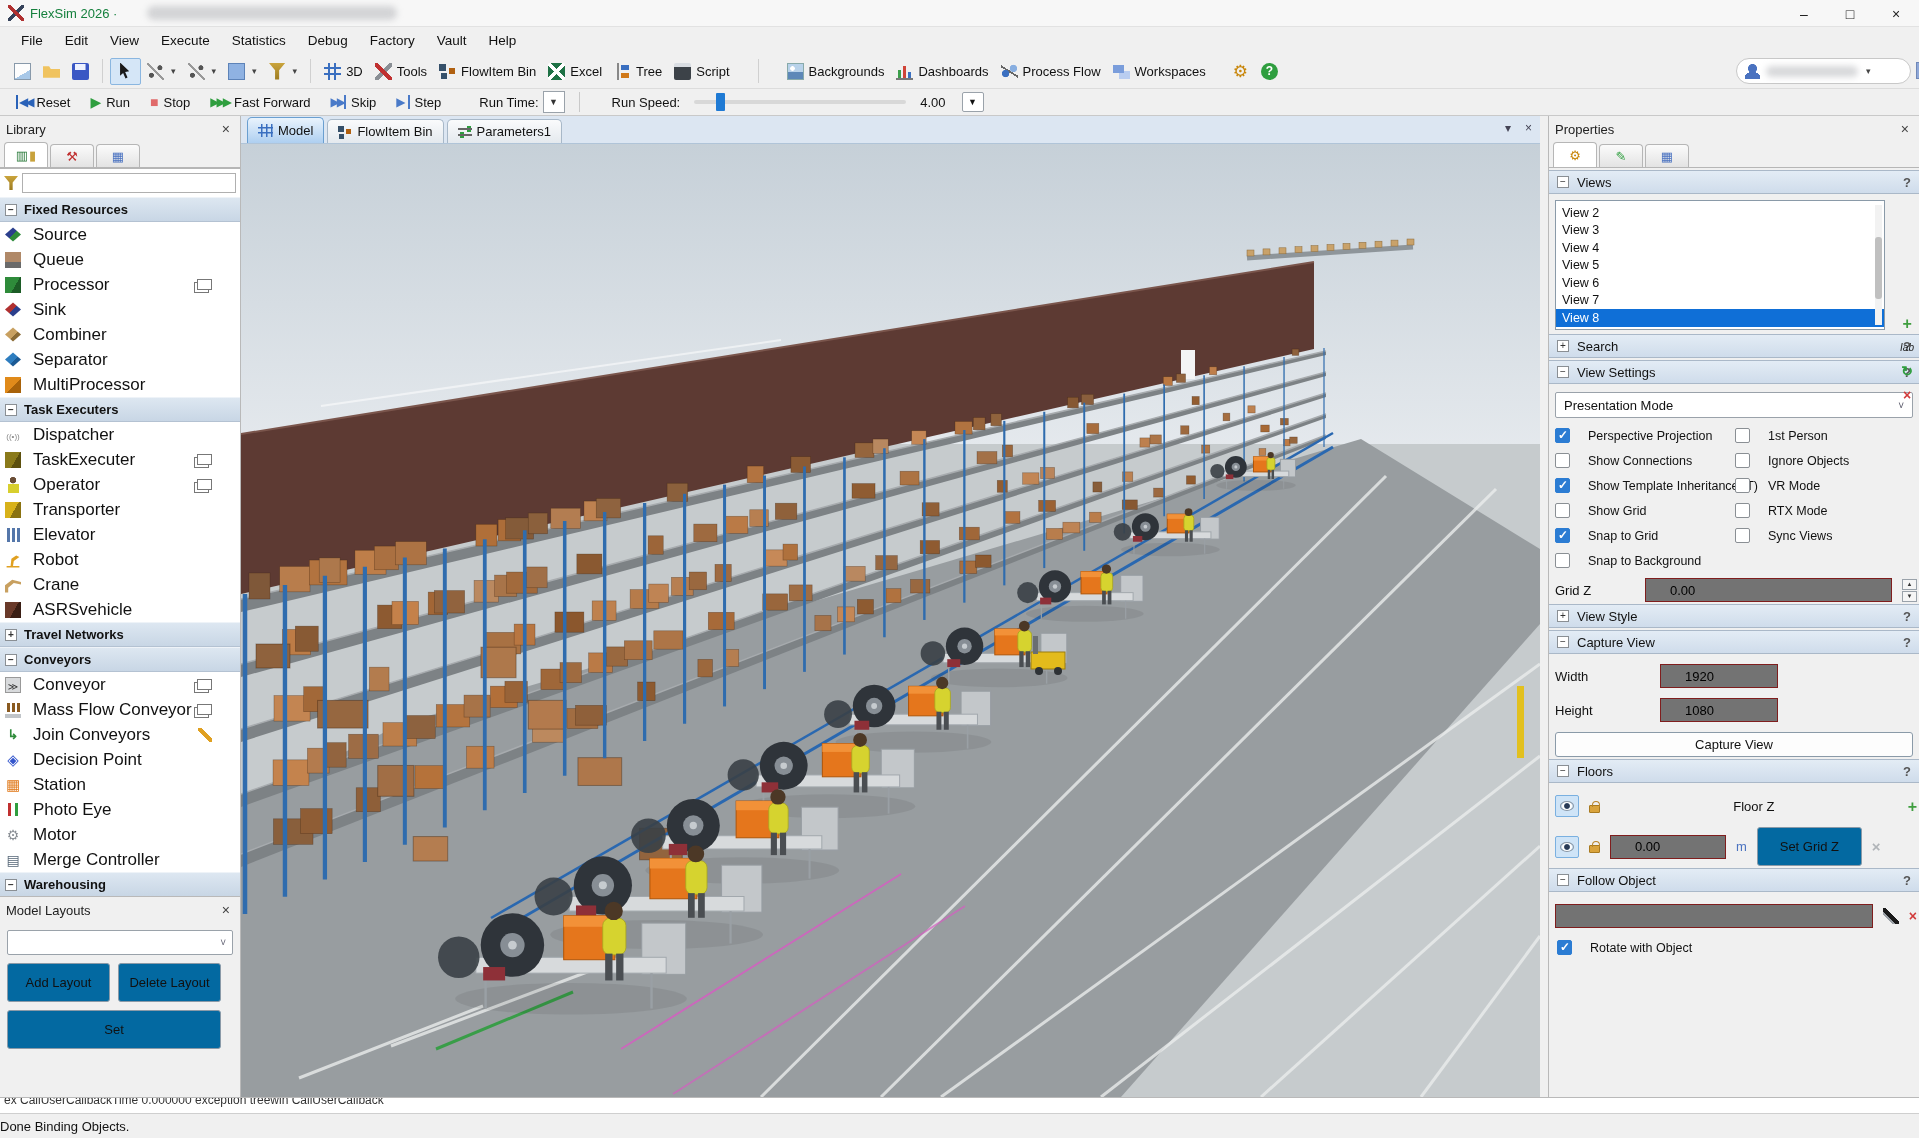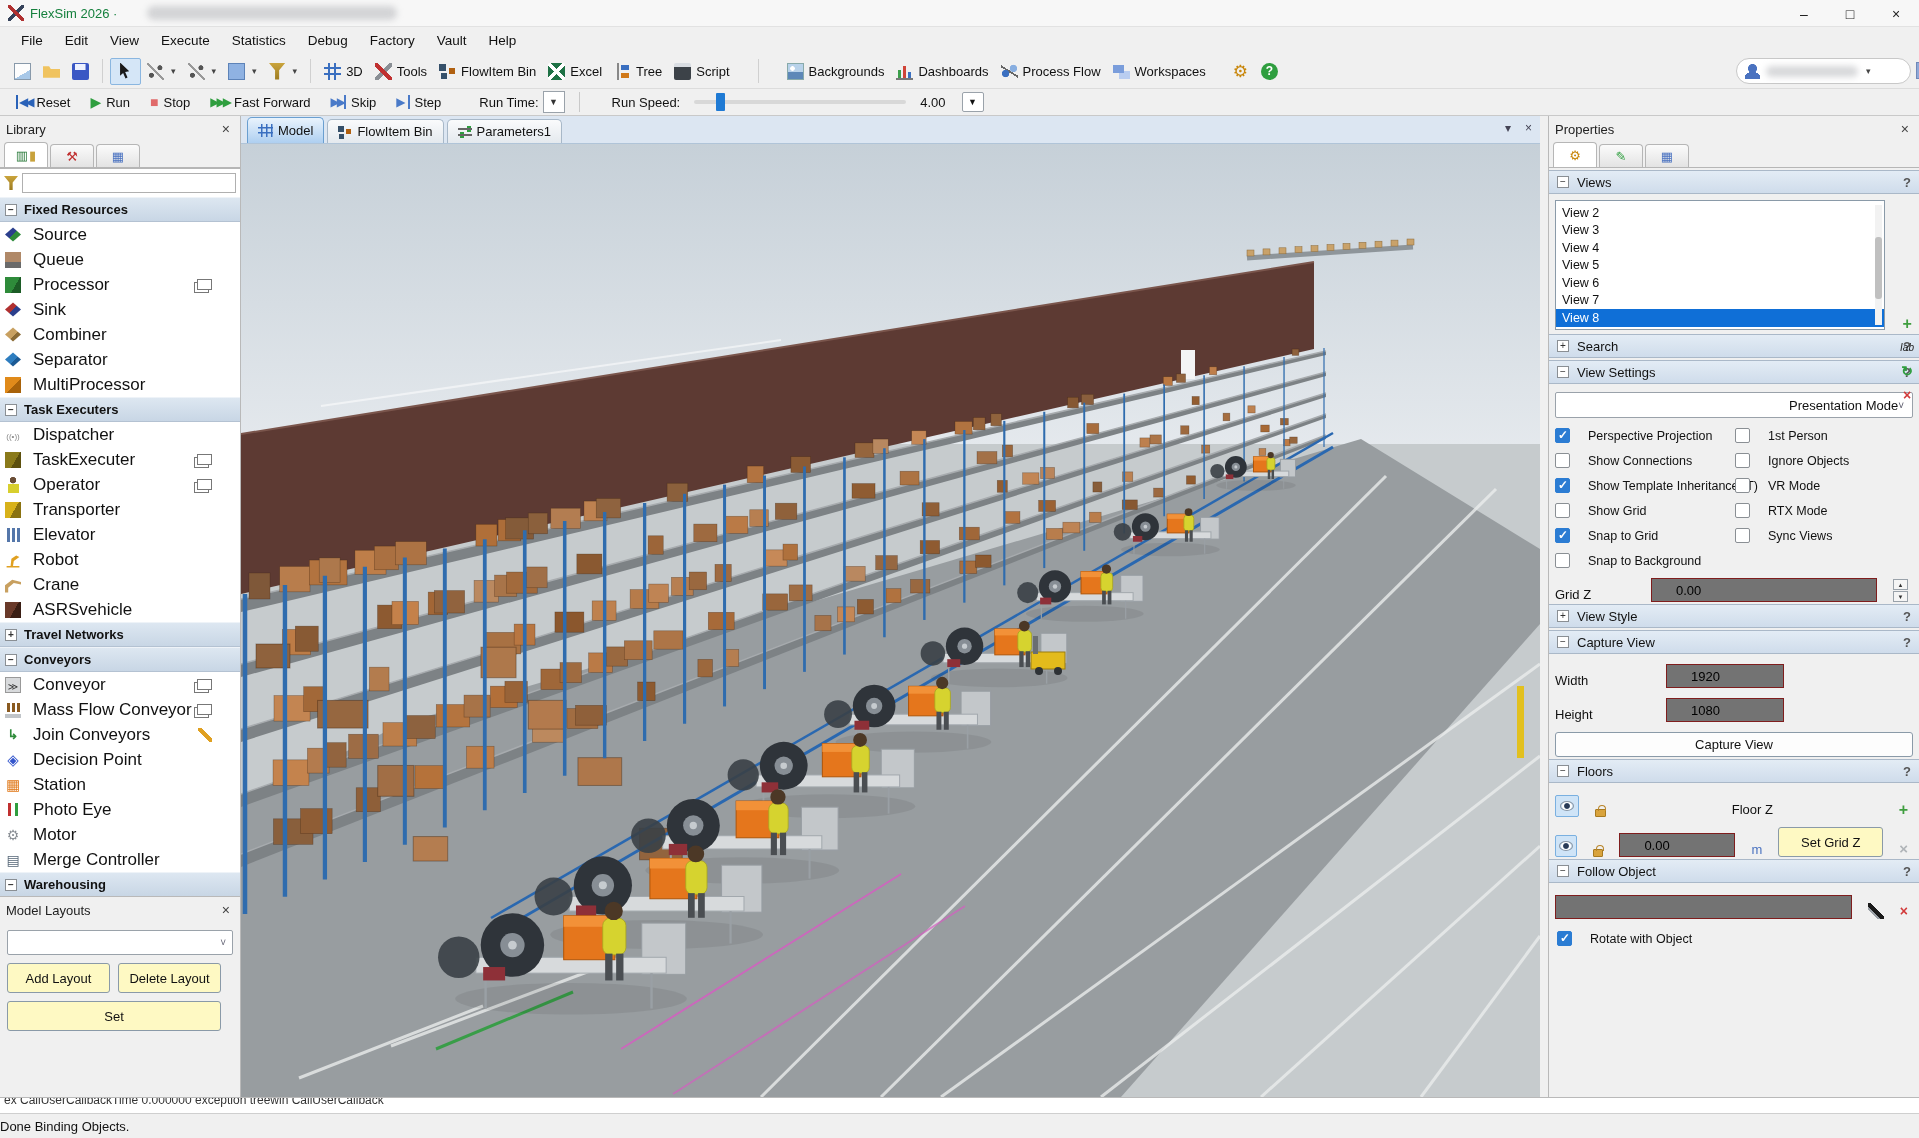--- a/index.html
+++ b/index.html
@@ -105,21 +105,21 @@
 .ic-station::before{content:"\25A6";color:#e07818;font-size:15px;line-height:16px}
 .ic-photoeye{background:linear-gradient(#c03030 0 0) 3px 1px/3px 13px,linear-gradient(#2f9e3f 0 0) 10px 1px/3px 13px;background-repeat:no-repeat}
 .ic-motor::before{content:"⚙";color:#8a8f95;font-size:14px;line-height:16px}
 .ic-merge::before{content:"\25A4";color:#567;font-size:14px;line-height:16px}
 .badge{position:absolute;right:28px;width:15px;height:11px;background:#fff;border:1px solid #777;box-shadow:-3px 3px 0 -1px #fff,-3px 3px 0 0 #777}
 .pencil{position:absolute;right:28px;width:14px;height:14px;background:linear-gradient(45deg,transparent 40%,#e0a020 40% 62%,transparent 62%)}
 
 #mlayouts{left:0;top:896px;width:241px;height:201px;background:#f0f0f0;border-right:1px solid #b9b9b9;border-top:1px solid #b9b9b9}
 #ml-combo{margin:7px 7px 0 7px;height:25px;background:#fff;border:1px solid #9aa2aa;border-radius:2px;display:flex;align-items:center;justify-content:flex-end;padding-right:6px;color:#667;font-size:10px}
 .mlbtnrow{display:flex;gap:8px;margin:8px 19px 0 7px}
-.mlbtn{flex:1;height:30px;background:#fef9c3;border:1px solid #8a9aa8;border-radius:3px;display:flex;align-items:center;justify-content:center;font-size:13px}
+.mlbtn{flex:1;height:39px;background:#0369a1;border:1px solid #8a9aa8;border-radius:3px;display:flex;align-items:center;justify-content:center;font-size:13px}
 
 #viewport{left:241px;top:116px;width:1299px;height:981px;background:#dce6f2}
 #vtabs{height:28px;display:flex;align-items:flex-end;padding-left:6px;gap:3px;border-bottom:1px solid #b0c4d8;position:relative}
 .vtab{height:24px;display:flex;align-items:center;gap:5px;padding:0 10px;border:1px solid #a8b8c8;border-bottom:none;border-radius:5px 5px 0 0;background:linear-gradient(#fafbfc,#e4e9ee);font-size:13px}
 .vtab.active{background:linear-gradient(#e9f3fd,#aecff0);border-color:#6a9fd0;height:26px}
 .vt-model{width:15px;height:13px;background:linear-gradient(#3a6fc0 0 0) 0 3px/100% 1.5px,linear-gradient(#3a6fc0 0 0) 0 8px/100% 1.5px,linear-gradient(#3a6fc0 0 0) 3px 0/1.5px 100%,linear-gradient(#3a6fc0 0 0) 8px 0/1.5px 100%,linear-gradient(#3a6fc0 0 0) 13px 0/1.5px 100%;background-repeat:no-repeat}
 .vt-bin{width:14px;height:14px;background:linear-gradient(#35506a 0 0) 0 1px/6px 6px,linear-gradient(#b06010 0 0) 8px 4px/5px 5px,linear-gradient(#35506a 0 0) 1px 9px/5px 5px;background-repeat:no-repeat}
 .vt-params{width:14px;height:14px;background:linear-gradient(#666 0 0) 0 3px/14px 2px,linear-gradient(#666 0 0) 0 9px/14px 2px,linear-gradient(#2f9e3f 0 0) 9px 1px/4px 6px,linear-gradient(#2f9e3f 0 0) 2px 7px/4px 6px;background-repeat:no-repeat}
 #vtab-ctrl{position:absolute;right:8px;top:5px;display:flex;gap:14px;color:#445;font-size:12px}
 #scenewrap{position:absolute;left:0;top:28px;width:1299px;height:953px;background:#cfd8df;overflow:hidden}
@@ -132,31 +132,31 @@
 .vrow{height:17.5px;display:flex;align-items:center;padding-left:6px;font-size:12.5px}
 .vrow.on{background:#0f6fd7;color:#fff}
 #vscroll{position:absolute;right:2px;top:4px;width:7px;bottom:4px;background:#f2f2f2}
 #vthumb{position:absolute;left:0;top:32px;width:7px;height:62px;background:#c0c0c0;border-radius:3px}
 #viewbtns{position:absolute;right:5px;top:200px;display:flex;flex-direction:column;gap:9px;align-items:center}
 .vb{font-size:14px;line-height:15px}
 .vb-add{color:#3f9e3f;font-weight:bold;font-size:16px}
 .vb-ren{font-size:10px;font-style:italic;color:#222}
 .vb-ref{color:#2f9e3f;font-weight:bold}
 .vb-del{color:#d23b3b;font-weight:bold}
-.combo{margin:8px 6px 0 6px;height:26px;background:#fff;border:1px solid #9aa2aa;border-radius:2px;display:flex;align-items:center;padding:0 8px;justify-content:flex-end;font-size:13px}
+.combo{margin:8px 6px 0 6px;height:26px;background:#fff;border:1px solid #9aa2aa;border-radius:2px;display:flex;align-items:center;padding:0 8px;justify-content:space-between;font-size:13px}
 .combo .caret{color:#556;font-size:10px}
 .checkcols{display:flex;margin:10px 6px 0 6px}
 .ccol{display:flex;flex-direction:column;gap:10px}
 .ccol.left{width:180px}
 .crow{display:flex;align-items:center;gap:18px}
 .cb{width:15px;height:15px;border:1px solid #8a8f94;background:#fff;border-radius:2px;flex:none;position:relative}
 .cb.on{background:#2b7cd3;border-color:#2b7cd3}
 .cb.on::after{content:"\2713";position:absolute;left:2px;top:-1px;color:#fff;font-size:12px;font-weight:bold}
 .clab{font-size:12.5px;white-space:nowrap}
-.fieldrow{display:flex;align-items:flex-end;margin:10px 11px 0 6px;gap:16px}
+.fieldrow{display:flex;align-items:center;margin:10px 2px 0 6px;gap:10px}
 .flab{font-size:13px}
 .finput{height:24px;background:#737373;border:1px solid #7f1d1d;padding:0 24px;font-size:13px;font-family:"Liberation Sans",sans-serif}
 .spin{display:flex;flex-direction:column;gap:1px}
 .spin span{width:15px;height:11px;border:1px solid #9aa2aa;background:#f5f5f5;font-size:6px;display:flex;align-items:center;justify-content:center;color:#333}
 .bigbtn{margin:10px 6px 0 6px;height:25px;background:#fdfdfd;border:1px solid #8a9aa8;border-radius:3px;display:flex;align-items:center;justify-content:center;font-size:13px}
 .eyebtn{width:24px;height:22px;background:#cfe4f7;border:1px solid #7ab0e0;border-radius:2px;display:flex;align-items:center;justify-content:center}
 .eyeglyph{width:14px;height:10px;background:radial-gradient(circle at 50% 50%,#2a3b56 2.4px,#9fb0c0 3px,#fdfdfd 3.4px 4.6px,transparent 5px);border-radius:50%;border:1px solid #8a97a5}
 .lockglyph{width:11px;height:8px;background:#d9a33c;border:1px solid #a87a20;border-radius:1px;position:relative;margin-top:5px}
 .lockglyph::before{content:"";position:absolute;left:1.5px;top:-5px;width:6px;height:5px;border:1.5px solid #b9852a;border-bottom:none;border-radius:4px 4px 0 0}
 .dropper{width:16px;height:16px;background:linear-gradient(45deg,transparent 38%,#1a1a1a 38% 58%,transparent 58%),linear-gradient(45deg,transparent 30%,#9aa0a6 30% 40%,transparent 40%)}

